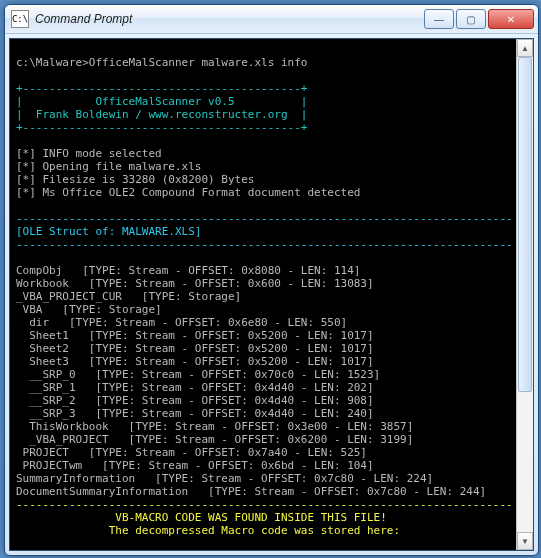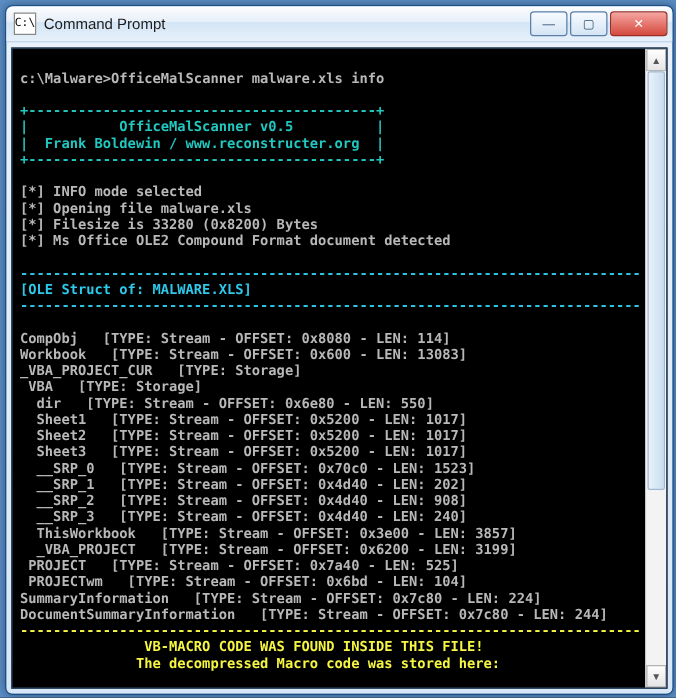--- a/index.html
+++ b/index.html
@@ -47,20 +47,21 @@
     color: #000;
     background: #fff;
     border: 1px solid #888;
   }
   .title-text {
     font-size: 12px;
     color: #1c1c1c;
     flex: 1;
     white-space: nowrap;
     overflow: hidden;
+    font-style: italic;
   }
   .win-btns {
     display: flex;
     gap: 0;
   }
   .win-btn {
     width: 28px;
     height: 18px;
     border: 1px solid #5a7fa8;
     background: linear-gradient(to bottom, #f6fafe, #d5e5f5);
@@ -91,21 +92,20 @@
   }
   .console {
     flex: 1;
     padding: 4px 4px 4px 6px;
     font-family: Consolas, "Lucida Console", monospace;
     font-size: 11px;
     line-height: 13px;
     color: #c0c0c0;
     white-space: pre;
     overflow: hidden;
-    font-weight: bold;
   }
   .scrollbar {
     width: 16px;
     background: #efefef;
     border-left: 1px solid #c7c7c7;
     display: flex;
     flex-direction: column;
   }
   .sb-btn {
     height: 16px;

